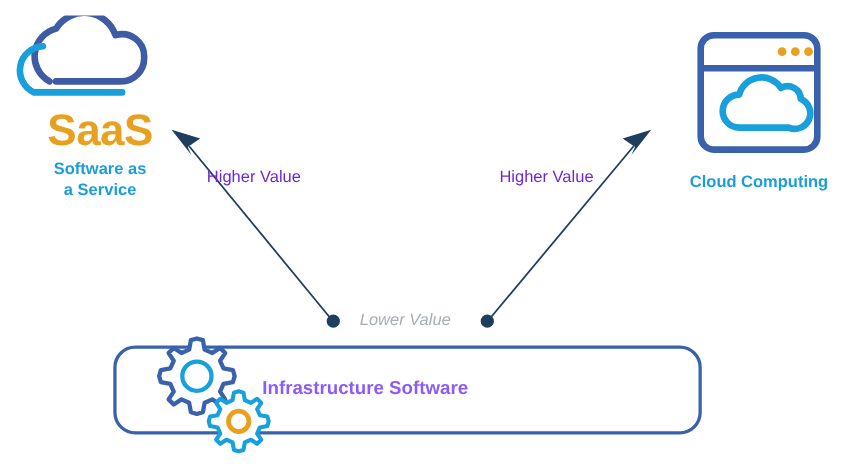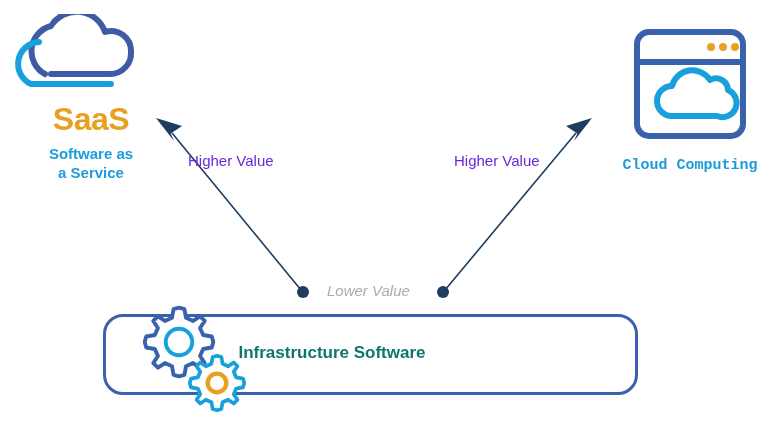--- a/index.html
+++ b/index.html
@@ -26,21 +26,21 @@
     width: 170px;
     text-align: center;
   }
   #saas-cloud-wrap {
     position: relative;
     width: 160px;
     height: 82px;
     margin: 0 auto;
   }
   #saas-wordmark {
-    font-size: 32px;
+    font-size: 40px;
     font-weight: bold;
     color: #E8A11E;
     letter-spacing: -0.5px;
     line-height: 42px;
     margin-top: 2px;
   }
   #saas-caption {
     font-size: 15px;
     font-weight: bold;
     color: #1B9DDB;
@@ -60,21 +60,20 @@
     width: 144px;
     height: 126px;
     margin: 0 auto;
   }
   #ccn-caption {
     font-size: 15px;
     font-weight: bold;
     color: #1B9DDB;
     line-height: 19px;
     margin-top: 8px;
-    font-family: Liberation Mono, monospace;
   }
 
   
   #arrow-layer {
     left: 0;
     top: 0;
     width: 780px;
     height: 422px;
     pointer-events: none;
   }
@@ -108,21 +107,21 @@
     box-sizing: border-box;
     background: #ffffff;
   }
   #infra-label {
     left: 103px;
     top: 343px;
     width: 458px;
     text-align: center;
     font-size: 17px;
     font-weight: bold;
-    color: #0f766e;
+    color: #8b5cf6;
   }
   #gear-big   { left: 140px; top: 303px; width: 78px;  height: 78px; }
   #gear-small { left: 186px; top: 352px; width: 62px;  height: 62px; }
 </style>
 </head>
 <body>
 
 <div id="stage">
 
   <svg class="abs" id="arrow-layer" viewBox="0 0 780 422" width="780" height="422">

